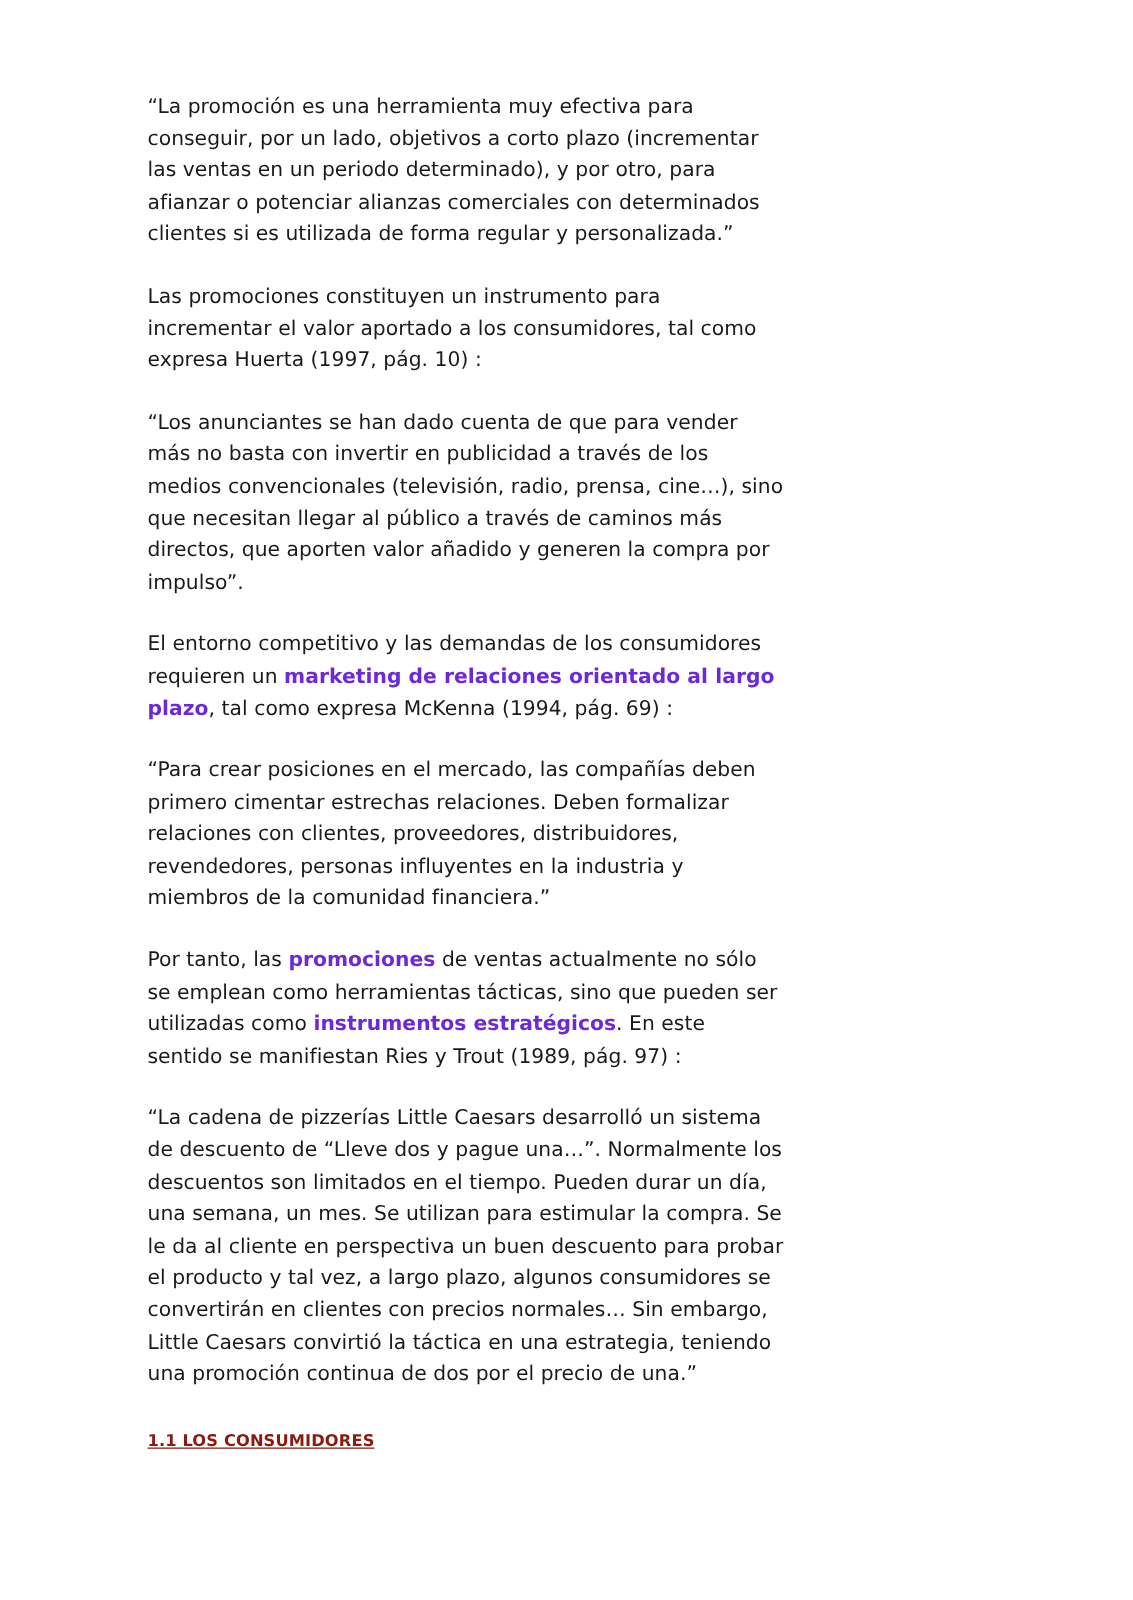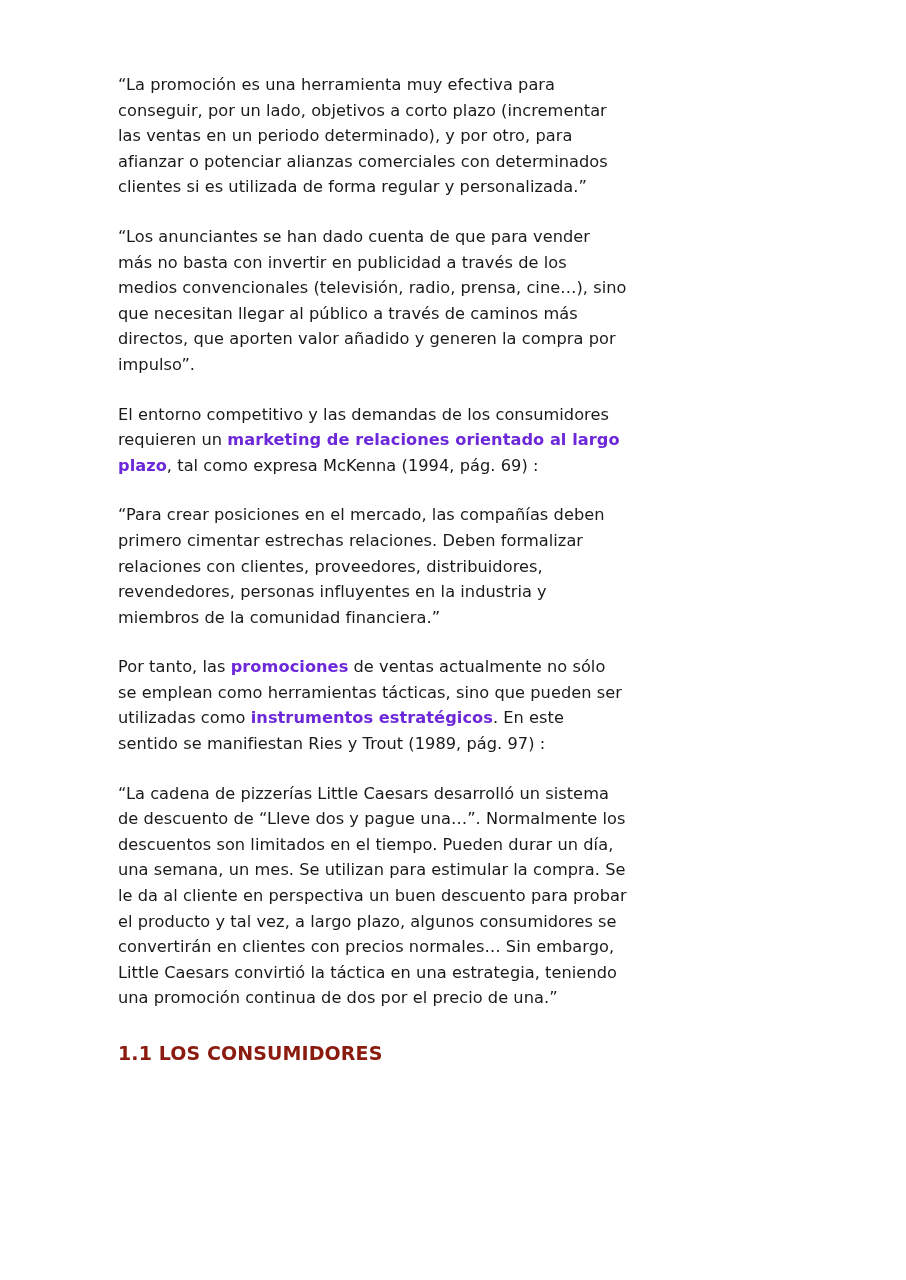--- a/index.html
+++ b/index.html
@@ -28,35 +28,37 @@
     margin: 0 0 24px 0;
     text-align: left;
     color: #1a1a1a;
     letter-spacing: 0.05px;
   }
   .para b {
     font-weight: bold;
     color: #6d28d9;
   }
   h2.heading {
-    font-size: 19px;
+    font-size: 13px;
     line-height: 24px;
     font-weight: bold;
     color: #8b1a0f;
+    text-decoration: underline;
     margin: 30px 0 37px 0;
     letter-spacing: 0.1px;
   }
 </style>
 </head>
 <body>
 
 <div class="page">
 
   <p class="para">“La promoción es una herramienta muy efectiva para conseguir, por un lado, objetivos a corto plazo (incrementar las ventas en un periodo determinado), y por otro, para afianzar o potenciar alianzas comerciales con determinados clientes si es utilizada de forma regular y personalizada.”</p>
 
+  <p class="para">Las promociones constituyen un instrumento para incrementar el valor aportado a los consumidores, tal como expresa Huerta (1997, pág. 10) :</p>
 
   <p class="para">“Los anunciantes se han dado cuenta de que para vender más no basta con invertir en publicidad a través de los medios convencionales (televisión, radio, prensa, cine…), sino que necesitan llegar al público a través de caminos más directos, que aporten valor añadido y generen la compra por impulso”.</p>
 
   <p class="para">El entorno competitivo y las demandas de los consumidores requieren un <b>marketing de relaciones orientado al largo plazo</b>, tal como expresa McKenna (1994, pág. 69) :</p>
 
   <p class="para">“Para crear posiciones en el mercado, las compañías deben primero cimentar estrechas relaciones. Deben formalizar relaciones con clientes, proveedores, distribuidores, revendedores, personas influyentes en la industria y miembros de la comunidad financiera.”</p>
 
   <p class="para">Por tanto, las <b>promociones</b> de ventas actualmente no sólo se emplean como herramientas tácticas, sino que pueden ser utilizadas como <b>instrumentos estratégicos</b>. En este sentido se manifiestan Ries y Trout (1989, pág. 97) :</p>
 
   <p class="para">“La cadena de pizzerías Little Caesars desarrolló un sistema de descuento de “Lleve dos y pague una…”. Normalmente los descuentos son limitados en el tiempo. Pueden durar un día, una semana, un mes. Se utilizan para estimular la compra. Se le da al cliente en perspectiva un buen descuento para probar el producto y tal vez, a largo plazo, algunos consumidores se convertirán en clientes con precios normales… Sin embargo, Little Caesars convirtió la táctica en una estrategia, teniendo una promoción continua de dos por el precio de una.”</p>

